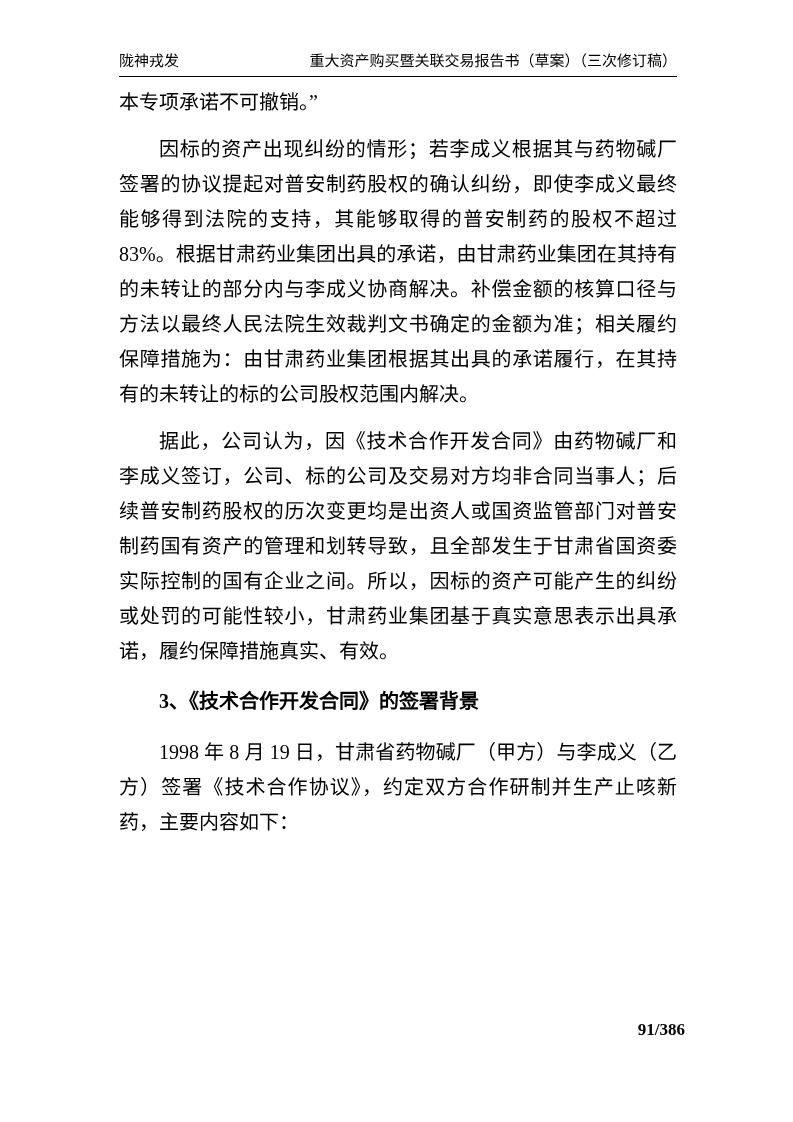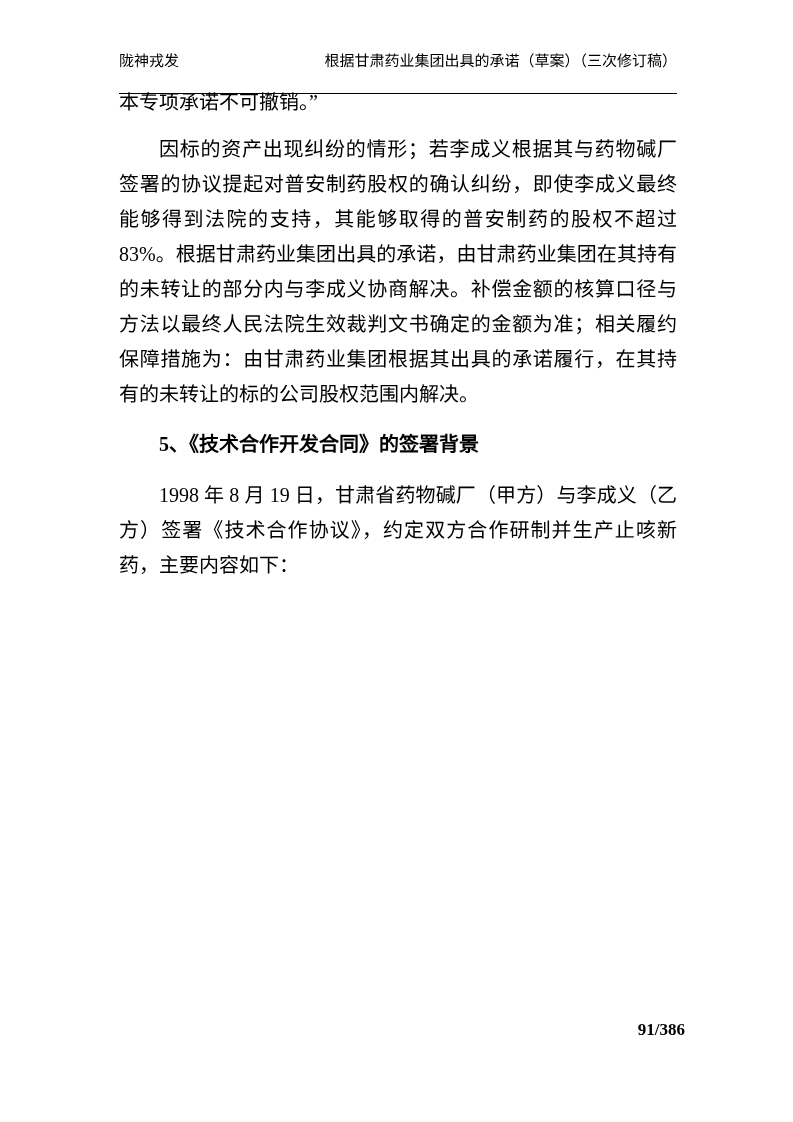--- a/index.html
+++ b/index.html
@@ -22,21 +22,21 @@
   .doc-header {
     position: absolute;
     top: 51px;
     left: 119px;
     right: 116px;
     display: flex;
     justify-content: space-between;
     align-items: flex-end;
     font-size: 15px;
     line-height: 20px;
-    padding-bottom: 22px;
+    padding-bottom: 5px;
     border-bottom: 1.5px solid #000000;
   }
   .doc-header .h-left { white-space: nowrap; }
   .doc-header .h-right { white-space: nowrap; }
   .doc-content {
     position: absolute;
     top: 85px;
     left: 119px;
     right: 116px;
     font-size: 20px;
@@ -65,26 +65,27 @@
     text-align: center;
   }
 </style>
 </head>
 <body>
 
 <div class="page">
 
   <div class="doc-header">
     <span class="h-left">陇神戎发</span>
-    <span class="h-right">根据甘肃药业集团出具的承诺（草案）（三次修订稿）</span>
+    <span class="h-right">重大资产购买暨关联交易报告书（草案）（三次修订稿）</span>
   </div>
 
   <div class="doc-content">
     <p class="no-indent">本专项承诺不可撤销。”</p>
     <p>因标的资产出现纠纷的情形；若李成义根据其与药物碱厂签署的协议提起对普安制药股权的确认纠纷，即使李成义最终能够得到法院的支持，其能够取得的普安制药的股权不超过 83%。根据甘肃药业集团出具的承诺，由甘肃药业集团在其持有的未转让的部分内与李成义协商解决。补偿金额的核算口径与方法以最终人民法院生效裁判文书确定的金额为准；相关履约保障措施为：由甘肃药业集团根据其出具的承诺履行，在其持有的未转让的标的公司股权范围内解决。</p>
-    <p class="heading">5、《技术合作开发合同》的签署背景</p>
+    <p>据此，公司认为，因《技术合作开发合同》由药物碱厂和李成义签订，公司、标的公司及交易对方均非合同当事人；后续普安制药股权的历次变更均是出资人或国资监管部门对普安制药国有资产的管理和划转导致，且全部发生于甘肃省国资委实际控制的国有企业之间。所以，因标的资产可能产生的纠纷或处罚的可能性较小，甘肃药业集团基于真实意思表示出具承诺，履约保障措施真实、有效。</p>
+    <p class="heading">3、《技术合作开发合同》的签署背景</p>
     <p>1998 年 8 月 19 日，甘肃省药物碱厂（甲方）与李成义（乙方）签署《技术合作协议》，约定双方合作研制并生产止咳新药，主要内容如下：</p>
 
   </div>
 
   <div class="doc-footer">91/386</div>
 
 </div>
 
 </body></html>

